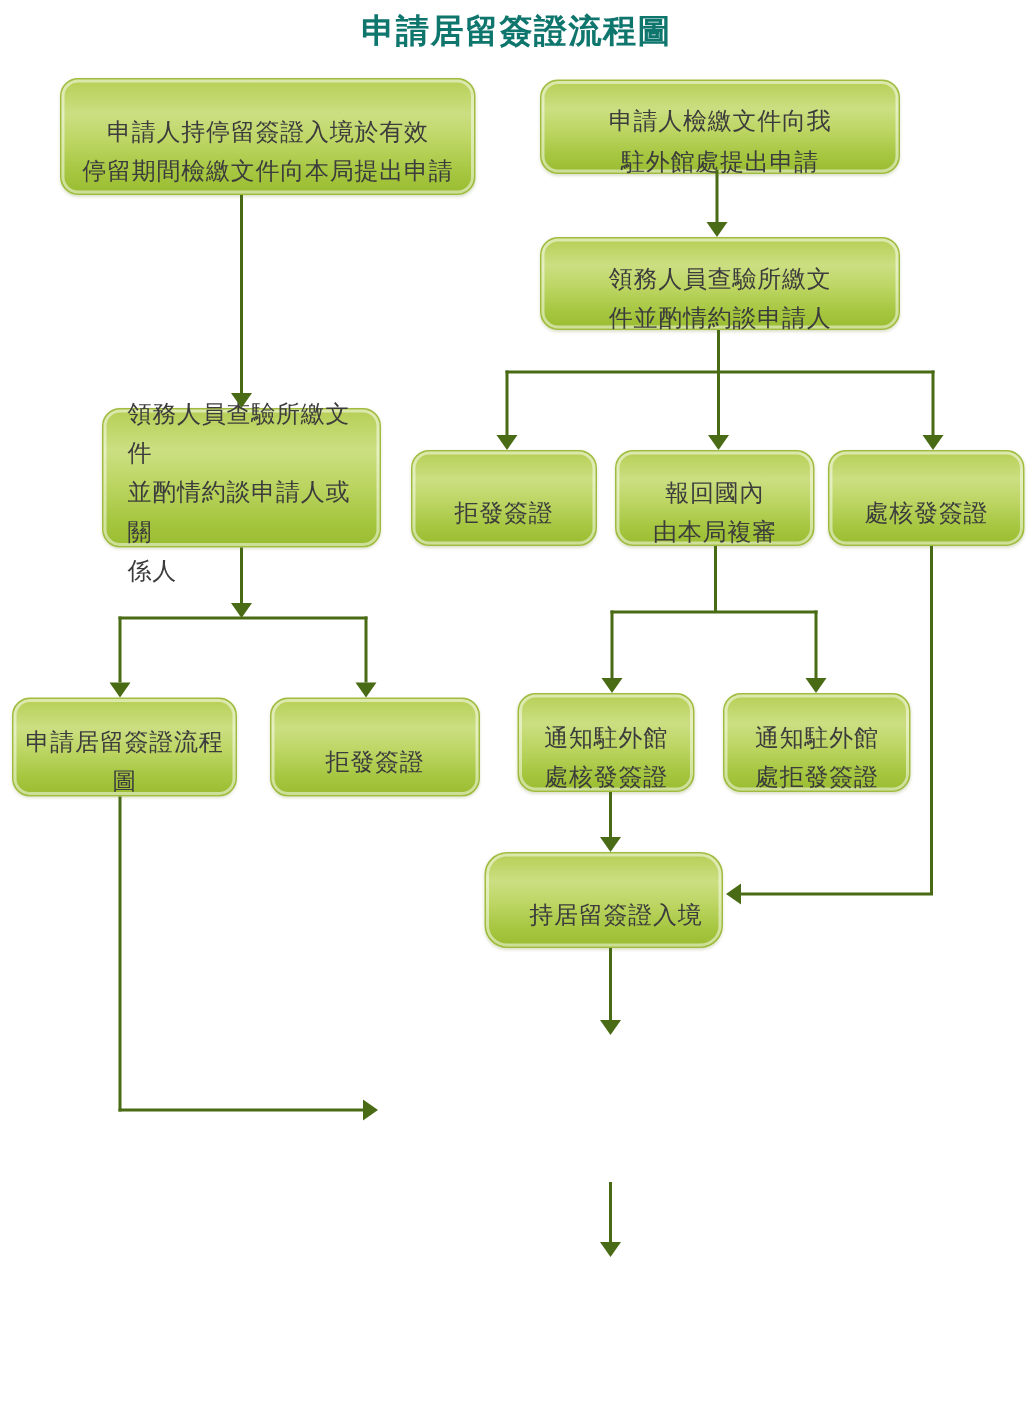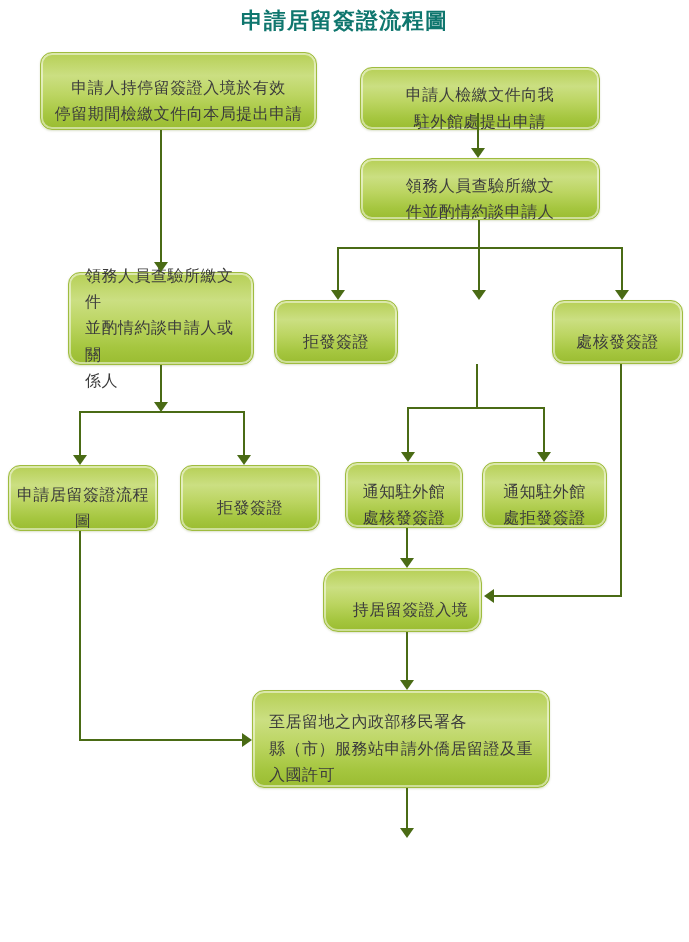--- a/index.html
+++ b/index.html
@@ -38,38 +38,42 @@
 <body>
 
 <div class="canvas">
 
   <h1 class="diagram-title">申請居留簽證流程圖</h1>
 
   <div class="node" style="left:40px;top:52px;width:277px;height:78px;">
     <span class="node-text">申請人持停留簽證入境於有效
 停留期間檢繳文件向本局提出申請</span>
   </div>
-  <div class="node" style="left:360px;top:67px;width:240px;height:63px;">
+  <div class="node" style="left:360px;top:53px;width:240px;height:63px;">
     <span class="node-text">申請人檢繳文件向我
 駐外館處提出申請</span>
   </div>
 
   <div class="node align-left" style="left:68px;top:272px;width:186px;height:93px;">
     <span class="node-text">領務人員查驗所繳文件
 並酌情約談申請人或關
 係人</span>
   </div>
 
   <div class="node" style="left:360px;top:158px;width:240px;height:62px;">
     <span class="node-text">領務人員查驗所繳文
 件並酌情約談申請人</span>
   </div>
 
   <div class="node" style="left:274px;top:300px;width:124px;height:64px;">
     <span class="node-text">拒發簽證</span>
+  </div>
+  <div class="node" style="left:410px;top:300px;width:133px;height:64px;">
+    <span class="node-text">報回國內
+由本局複審</span>
   </div>
   <div class="node" style="left:552px;top:300px;width:131px;height:64px;">
     <span class="node-text">處核發簽證</span>
   </div>
 
   <div class="node" style="left:8px;top:465px;width:150px;height:66px;">
     <span class="node-text">申請居留簽證流程圖</span>
   </div>
   <div class="node" style="left:180px;top:465px;width:140px;height:66px;">
     <span class="node-text">拒發簽證</span>
@@ -80,25 +84,20 @@
   </div>
   <div class="node" style="left:482px;top:462px;width:125px;height:66px;">
     <span class="node-text">通知駐外館
 處拒發簽證</span>
   </div>
 
   <div class="node" style="left:323px;top:568px;width:159px;height:64px;border-radius:15px;padding-left:16px;">
     <span class="node-text">持居留簽證入境</span>
   </div>
 
-  <div class="node align-left" style="left:252px;top:690px;width:298px;height:98px;">
-    <span class="node-text">至居留地之內政部移民署各
-縣（市）服務站申請外僑居留證及重
-入國許可</span>
-  </div>
 
 
   <div class="vline" style="left:160px;top:130px;height:133px;"></div>
   <div class="arrow-down" style="left:154px;top:262px;"></div>
 
   <div class="vline" style="left:477px;top:113px;height:35px;"></div>
   <div class="arrow-down" style="left:471px;top:148px;"></div>
 
   <div class="vline" style="left:478px;top:220px;height:28px;"></div>
   <div class="hline" style="left:337px;top:247px;width:286px;"></div>

